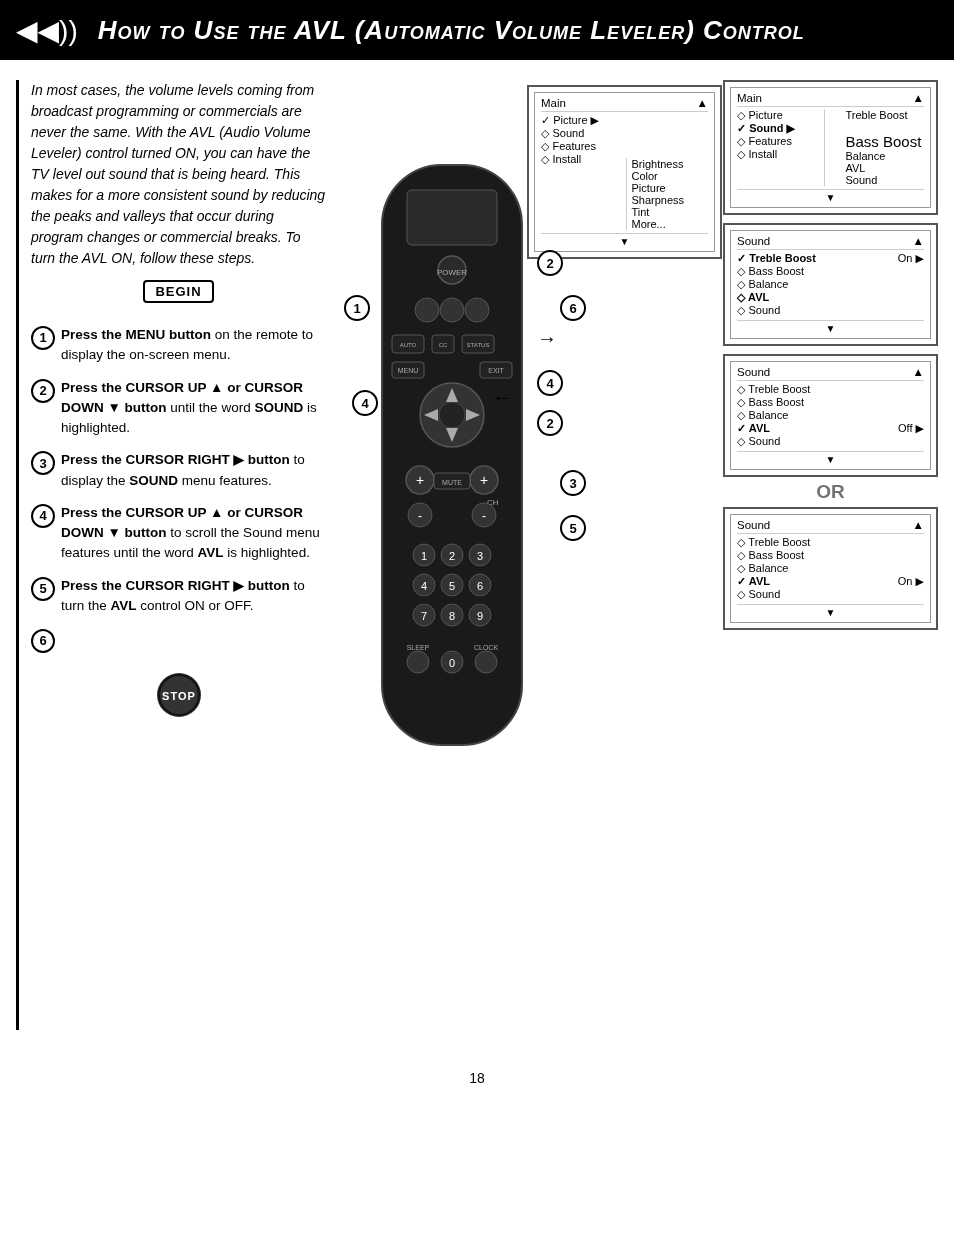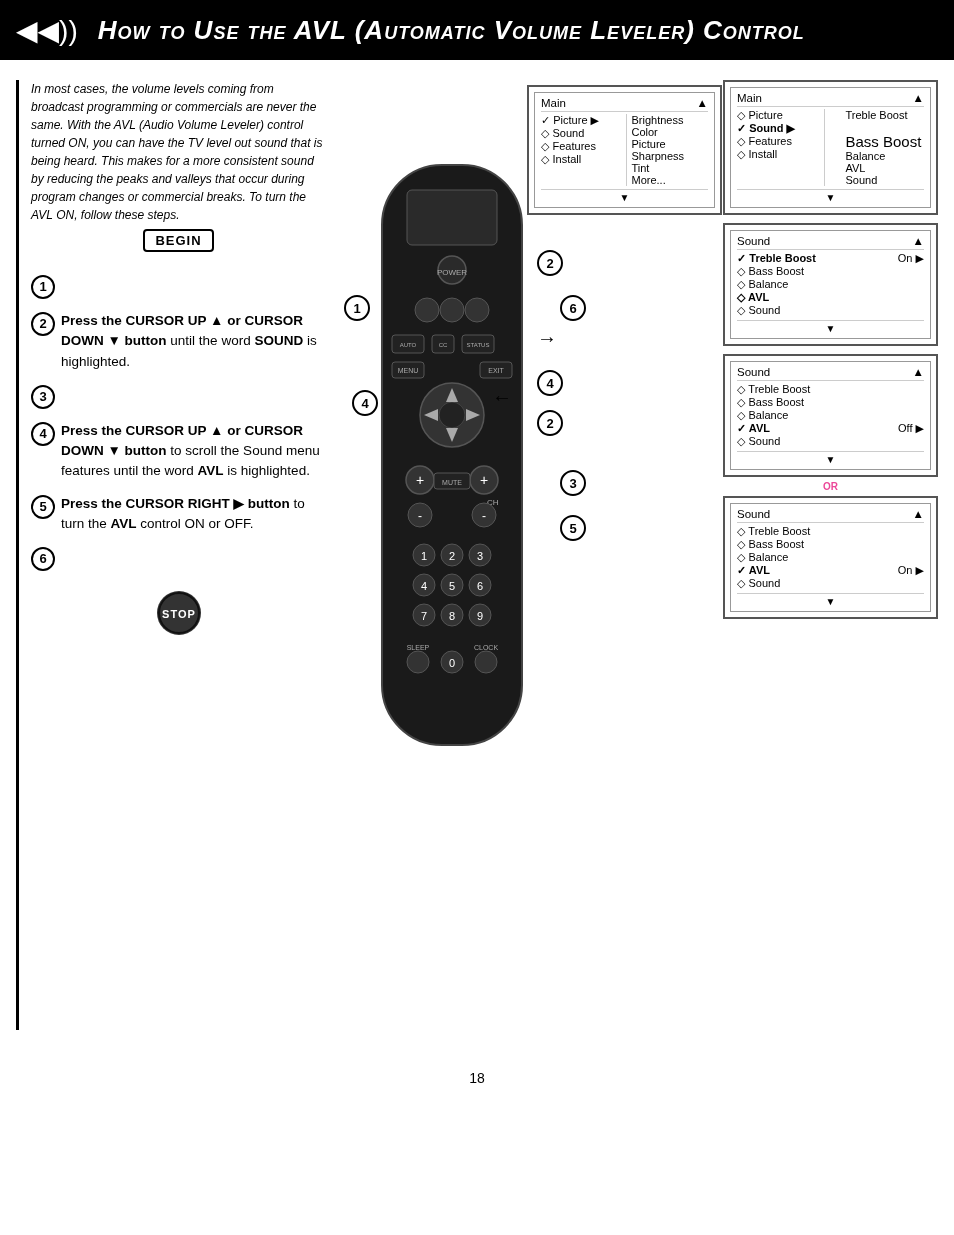--- a/index.html
+++ b/index.html
@@ -43,23 +43,23 @@
 
     
     .left-panel {
       width: 310px;
       flex-shrink: 0;
       border-left: 3px solid #000;
       padding-left: 12px;
     }
     .intro-text {
       font-style: italic;
-      font-size: 12px;
+      font-size: 14px;
       line-height: 1.5;
-      margin-bottom: 5px;
+      margin-bottom: 11px;
     }
     .begin-badge {
       display: inline-block;
       border: 2px solid #000;
       border-radius: 4px;
       padding: 2px 10px;
       font-weight: bold;
       font-size: 13px;
       letter-spacing: 1px;
       margin-bottom: 12px;
@@ -112,29 +112,35 @@
 <div class="main-content">
 
   <div class="left-panel">
     <p class="intro-text">In most cases, the volume levels coming from broadcast programming or commercials are never the same.  With the AVL (Audio Volume Leveler) control turned ON, you can have the TV level out sound that is being heard.  This makes for a more consistent sound by reducing the peaks and valleys that occur during program changes or commercial breaks.  To turn the AVL ON, follow these steps.</p>
     <div style="text-align:center; margin-bottom:10px;">
       <span class="begin-badge">BEGIN</span>
     </div>
 
     <div class="step">
       <div class="step-num">1</div>
+      <div class="step-text">
+        <strong>Press the MENU button</strong> on the remote to display the on-screen menu.
+      </div>
     </div>
     <div class="step">
       <div class="step-num">2</div>
       <div class="step-text">
         <strong>Press the CURSOR UP ▲ or CURSOR DOWN ▼ button</strong> until the word <strong>SOUND</strong> is highlighted.
       </div>
     </div>
     <div class="step">
       <div class="step-num">3</div>
+      <div class="step-text">
+        <strong>Press the CURSOR RIGHT ▶ button</strong> to display the <strong>SOUND</strong> menu features.
+      </div>
     </div>
     <div class="step">
       <div class="step-num">4</div>
       <div class="step-text">
         <strong>Press the CURSOR UP ▲ or CURSOR DOWN ▼ button</strong> to scroll the Sound menu features until the word <strong>AVL</strong> is highlighted.
       </div>
     </div>
     <div class="step">
       <div class="step-num">5</div>
       <div class="step-text">
@@ -163,21 +169,21 @@
             <span>Main</span>
             <span>▲</span>
           </div>
           <div style="display:flex; gap:8px;">
             <div style="flex:1;">
               <div style="font-size:11px;">✓ Picture ▶</div>
               <div style="font-size:11px;">◇ Sound</div>
               <div style="font-size:11px;">◇ Features</div>
               <div style="font-size:11px;">◇ Install</div>
             </div>
-            <div style="flex:1; border-left:1px solid #ccc; padding-left:5px;">
+            <div style="flex:1; border-left:1px solid #ccc; padding-left:5px;margin-top:44px;">
               <div style="font-size:11px;">Brightness</div>
               <div style="font-size:11px;">Color</div>
               <div style="font-size:11px;">Picture</div>
               <div style="font-size:11px;">Sharpness</div>
               <div style="font-size:11px;">Tint</div>
               <div style="font-size:11px;">More...</div>
             </div>
           </div>
           <div style="text-align:center; font-size:10px; margin-top:3px; border-top:1px solid #ccc; padding-top:2px;">▼</div>
         </div>
@@ -335,21 +341,21 @@
           <div style="font-size:11px;">◇ Balance</div>
           <div style="display:flex; justify-content:space-between;">
             <span style="font-size:11px; font-weight:bold;">✓ AVL</span>
             <span style="font-size:11px;">Off ▶</span>
           </div>
           <div style="font-size:11px;">◇ Sound</div>
           <div style="text-align:center; font-size:10px; margin-top:3px; border-top:1px solid #ccc; padding-top:2px;">▼</div>
         </div>
       </div>
 
-      <div style="text-align:center; font-size:10px; font-weight:bold; color:#ec4899; margin:4px 0;">OR</div>
+      <div style="text-align:center; font-size:19px; font-weight:bold; color:#737373; margin:4px 0;">OR</div>
 
       <div style="border:2px solid #555; background:#fff; padding:5px;">
         <div style="border:1px solid #999; padding:4px 6px; font-size:11.5px;">
           <div style="display:flex; justify-content:space-between; border-bottom:1px solid #ccc; padding-bottom:2px; margin-bottom:2px;">
             <span>Sound</span>
             <span>▲</span>
           </div>
           <div style="font-size:11px;">◇ Treble Boost</div>
           <div style="font-size:11px;">◇ Bass Boost</div>
           <div style="font-size:11px;">◇ Balance</div>

